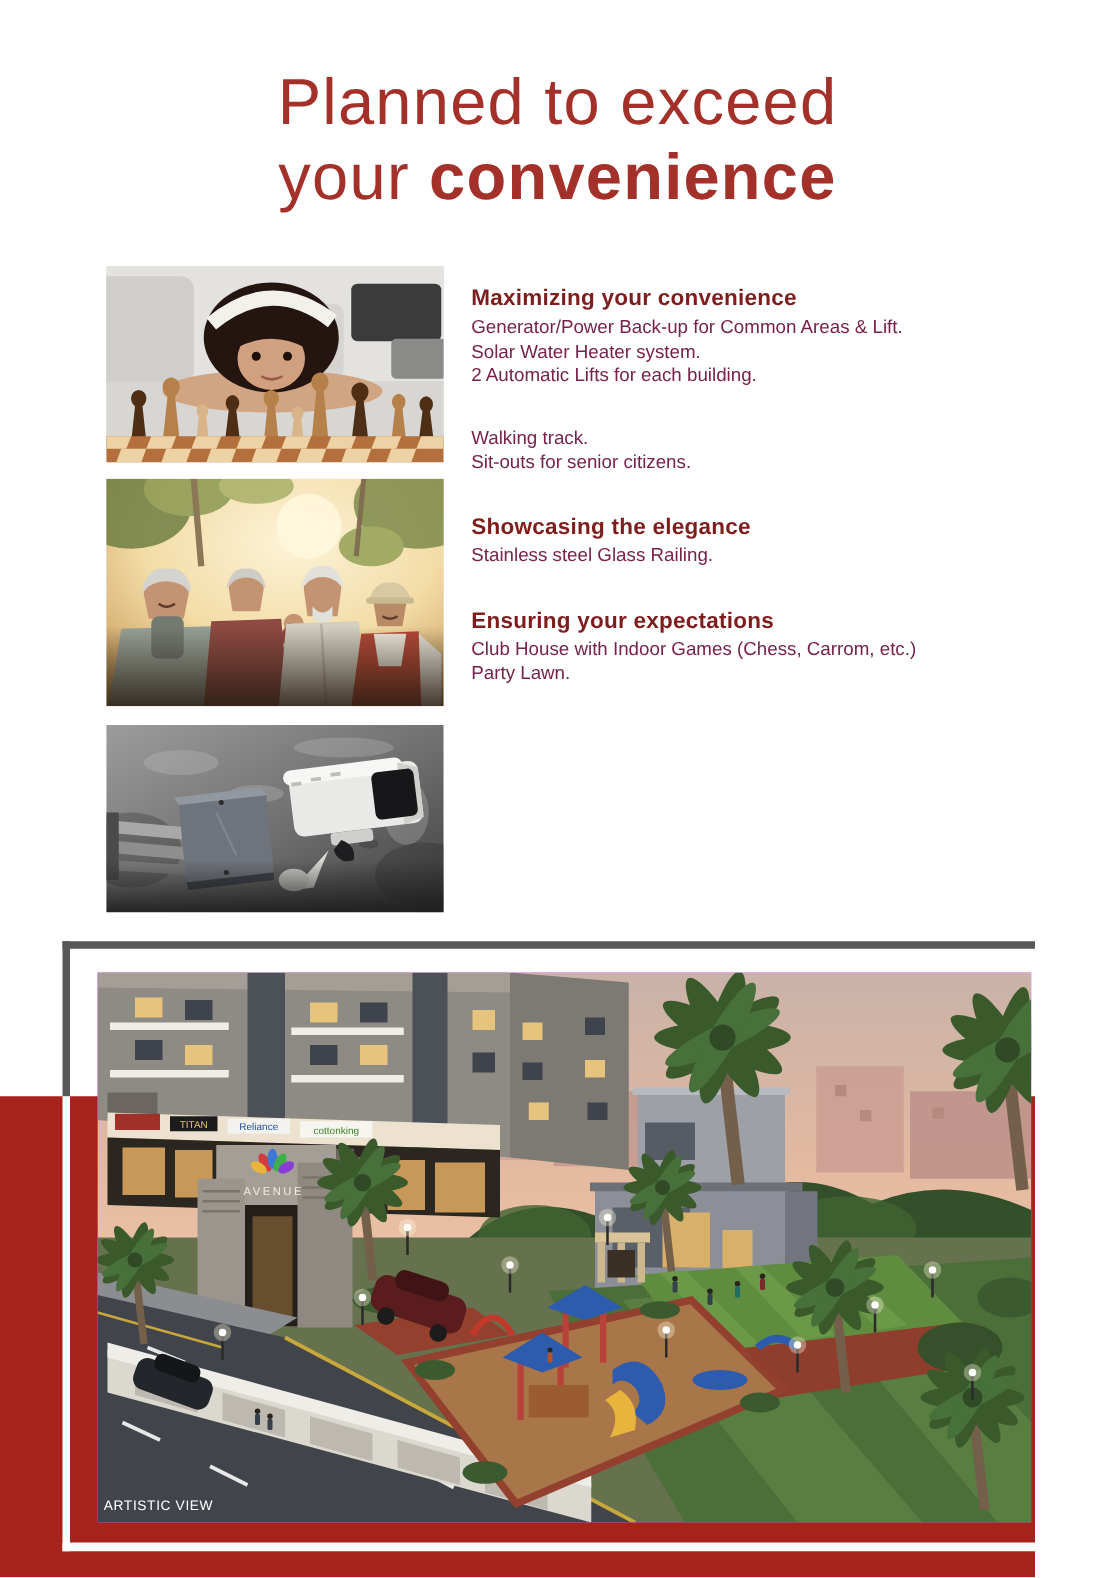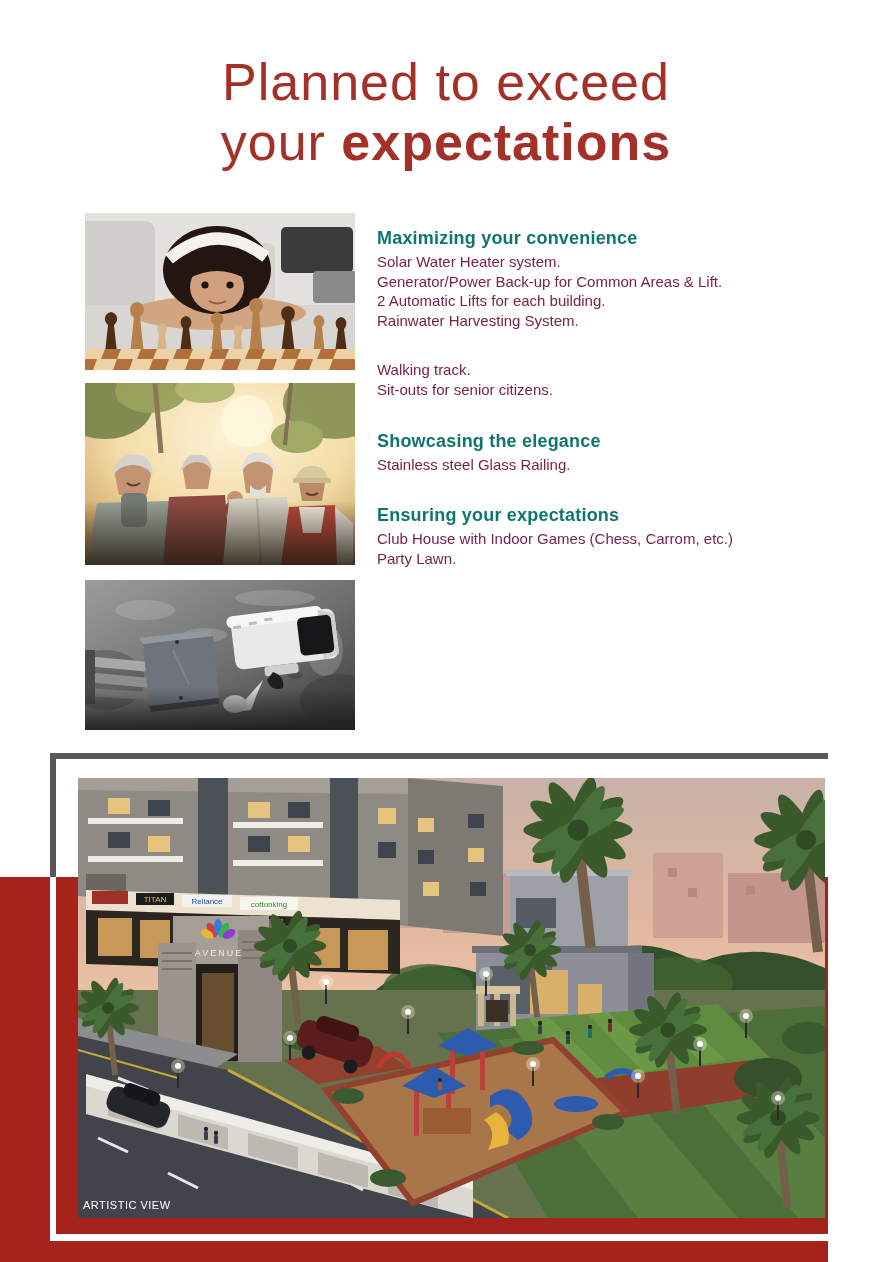--- a/index.html
+++ b/index.html
@@ -19,21 +19,21 @@
   .photo{position:absolute;left:85px;width:270px;overflow:hidden;background:#ddd;}
   .photo svg{display:block;width:100%;height:100%;}
   #photo-chess{top:213px;height:157px;}
   #photo-seniors{top:383px;height:182px;}
   #photo-cctv{top:580px;height:150px;}
   
   .amenities{position:absolute;left:377px;top:227px;width:430px;}
   .amenities section{margin:0 0 30px 0;}
   .amenities h3{
     margin:0 0 3px 0;font-size:18px;line-height:22px;font-weight:bold;
-    color:#0f766e;letter-spacing:0.2px;
+    color:#7f1d1d;letter-spacing:0.2px;
   }
   .amenities p{margin:0;font-size:15px;line-height:19.6px;color:#77224c;}
   
   .red-band{position:absolute;left:0;top:877px;width:892px;height:385px;background:#a5231b;}
   .frame-line{position:absolute;}
   .fl-gray{background:#58585a;}
   .fl-white{background:#ffffff;}
   #fl-top{left:50px;top:753px;width:802px;height:6px;}
   #fl-left-gray{left:50px;top:753px;width:6px;height:124px;}
   #fl-right-gray{left:846px;top:753px;width:6px;height:124px;}
@@ -50,21 +50,21 @@
     letter-spacing:0.5px;font-family:"Liberation Sans",sans-serif;
   }
 </style>
 </head>
 <body>
 
 <div id="page">
 
   <div class="title-block">
     <div class="t1">Planned to exceed</div>
-    <div class="t2"><span>your </span><b>expectations</b></div>
+    <div class="t2"><span>your </span><b>convenience</b></div>
   </div>
 
   <div class="photo" id="photo-chess">
     <svg viewBox="0 0 270 157">
       <rect x="0" y="0" width="270" height="157" fill="#e3e2df"></rect>
       <rect x="-8" y="8" width="78" height="86" rx="10" fill="#cfcecb"></rect>
       <rect x="196" y="14" width="72" height="46" rx="5" fill="#3b3b3b"></rect>
       <rect x="228" y="58" width="44" height="32" rx="4" fill="#8a8a88"></rect>
       <rect x="150" y="30" width="40" height="60" rx="8" fill="#d6d4d0"></rect>
       <rect x="0" y="92" width="270" height="65" fill="#d8d6d2"></rect>
@@ -229,24 +229,23 @@
       <path d="M188,92 Q200,96 198,108 Q186,112 182,100 Z" fill="#1e1e20"></path>
       <path d="M178,100 L160,120 L148,116 L150,132 L166,130 L172,114 Z" fill="#d8d8d4"></path>
       <ellipse cx="150" cy="124" rx="12" ry="9" fill="#c9c9c5"></ellipse>
       <rect x="0" y="108" width="270" height="42" fill="url(#floorFade)"></rect>
     </svg>
   </div>
 
   <div class="amenities">
     <section>
       <h3>Maximizing your convenience</h3>
+      <p>Generator/Power Back-up for Common Areas &amp; Lift.</p>
       <p>Solar Water Heater system.</p>
-      <p>Generator/Power Back-up for Common Areas &amp; Lift.</p>
       <p>2 Automatic Lifts for each building.</p>
-      <p>Rainwater Harvesting System.</p>
     </section>
     <section>
       <p>Walking track.</p>
       <p>Sit-outs for senior citizens.</p>
     </section>
     <section>
       <h3>Showcasing the elegance</h3>
       <p>Stainless steel Glass Railing.</p>
     </section>
     <section>

